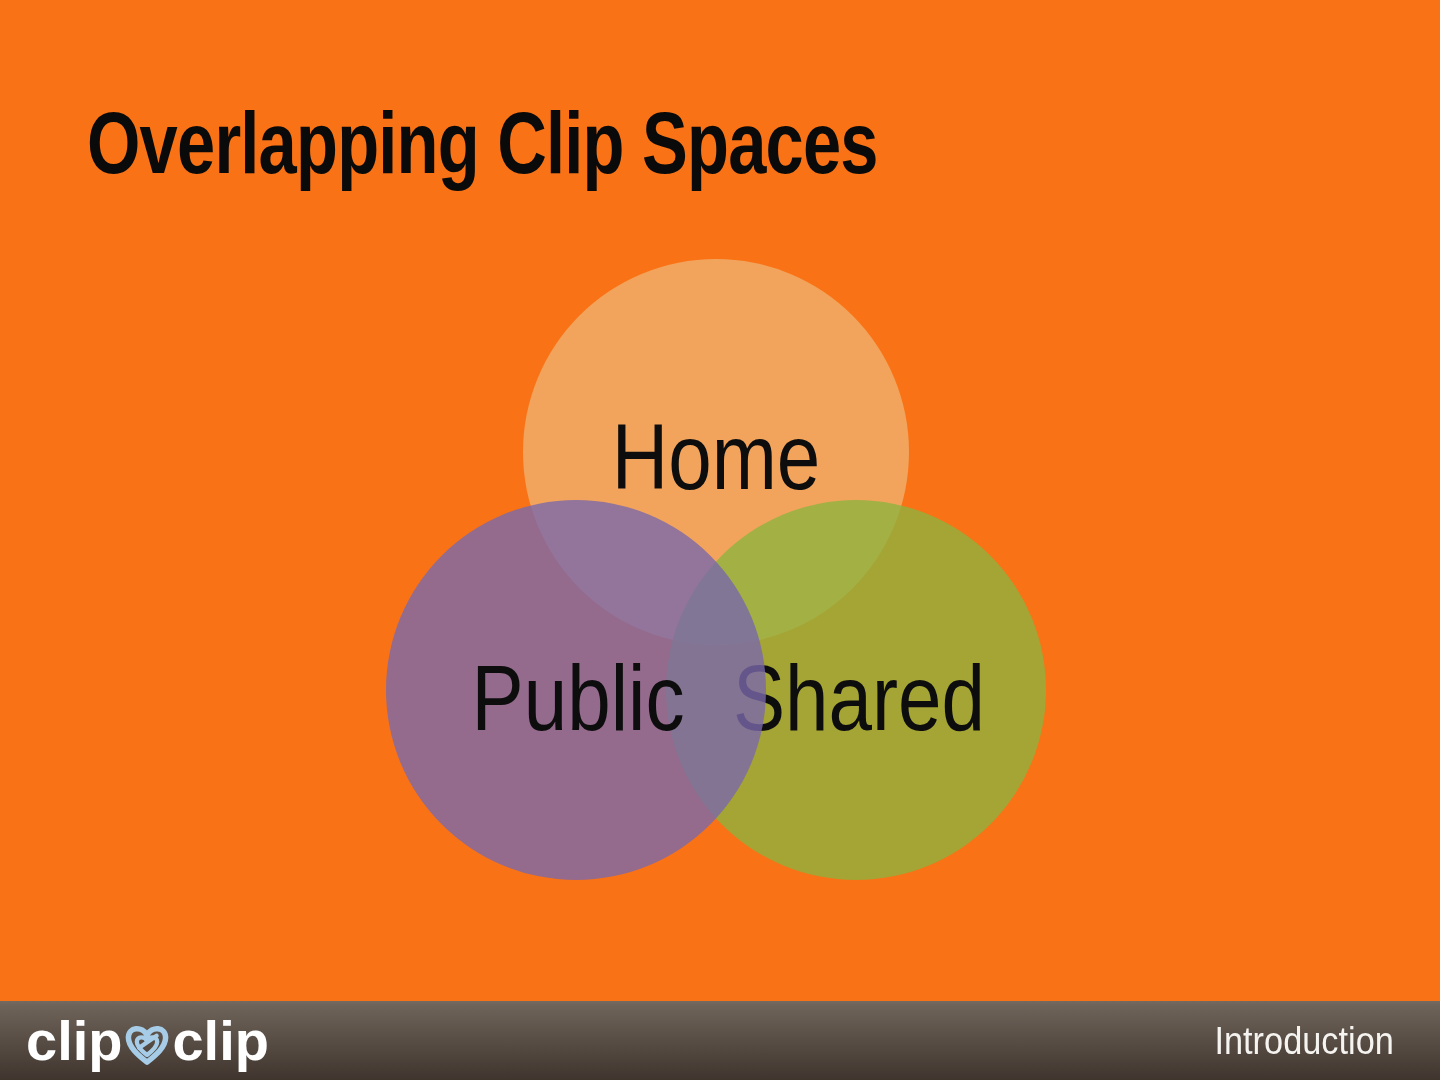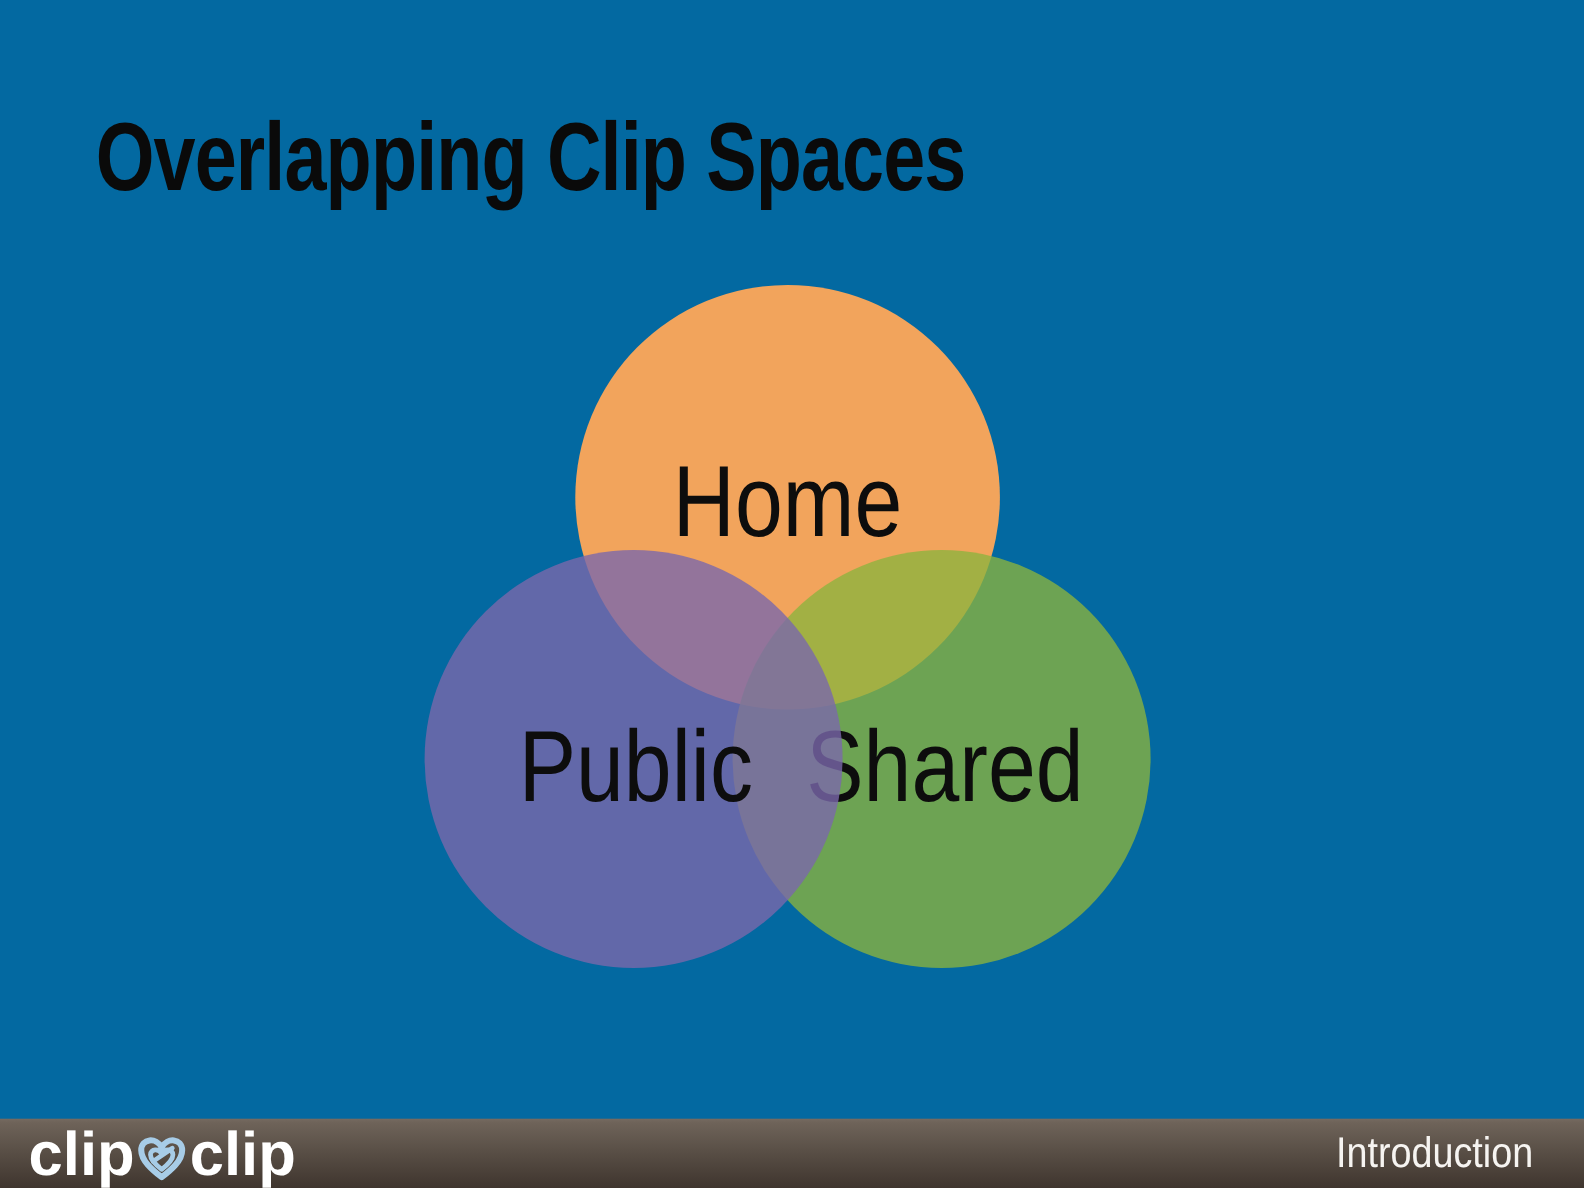--- a/index.html
+++ b/index.html
@@ -1,19 +1,19 @@
 <!DOCTYPE html>
 <html><head>
 <meta charset="utf-8">
 <style>
   html,body{margin:0;padding:0;background:#e8e8e8;}
   #slide{
     position:relative;
     width:1440px;height:1080px;
-    background:#0369a1;
+    background:#f97316;
     overflow:hidden;
     font-family:"Liberation Sans",sans-serif;
   }
   
   .slide-title{
     position:absolute;
     left:87px;top:92px;
     font-size:88px;
     font-weight:700;
     color:#0a0a0a;
@@ -36,21 +36,21 @@
     transform:translate(-50%,-50%) scaleX(0.85);
     font-family:"Liberation Sans",sans-serif;
   }
   .label-home  {left:716px;top:457px;z-index:2;}
   .label-shared{left:859px;top:698px;z-index:4;}
   .label-public{left:578px;top:698px;z-index:6;}
   
   .footer{
     position:absolute;
     left:0;bottom:0;
-    width:1440px;height:63px;
+    width:1440px;height:79px;
     background:linear-gradient(180deg,#756a60 0%,#6e6359 6%,#5a5047 45%,#3f352e 100%);
     display:flex;
     align-items:center;
     justify-content:space-between;
     z-index:10;
   }
   .brand{
     display:flex;
     align-items:center;
     margin-left:26px;

